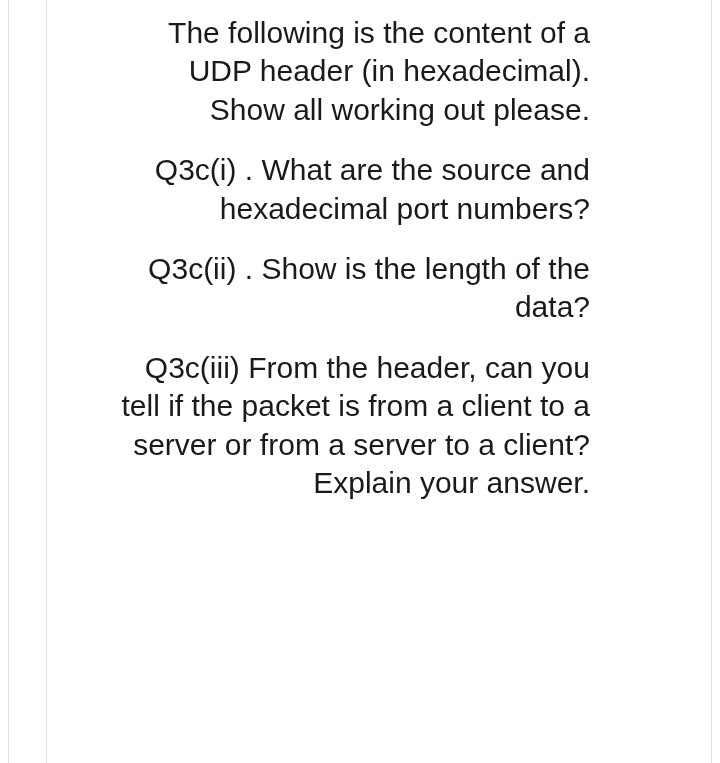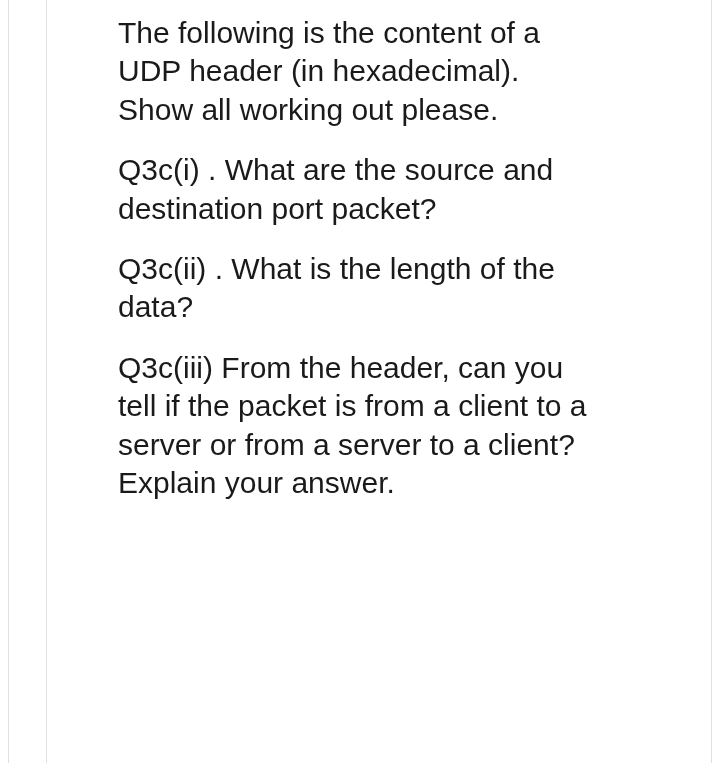--- a/index.html
+++ b/index.html
@@ -47,32 +47,33 @@
     left: 118px;
     right: 130px;
     top: 14px;
     font-size: 30px;
     line-height: 1.28;
     font-weight: 400;
     letter-spacing: 0px;
   }
   .content p {
     margin: 0 0 22px 0;
+    text-align: right;
   }
   .content p:last-child {
     margin-bottom: 16px;
   }
 </style>
 </head>
 <body>
 
 <div class="page">
   <div class="rule-left-1"></div>
   <div class="rule-left-2"></div>
   <div class="rule-right"></div>
 
   <div class="content">
     <p>The following is the content of a UDP header (in hexadecimal). Show all working out please.</p>
-    <p>Q3c(i) . What are the source and destination port packet?</p>
-    <p>Q3c(ii) . What is the length of the data?</p>
+    <p>Q3c(i) . What are the source and hexadecimal port numbers?</p>
+    <p>Q3c(ii) . Show is the length of the data?</p>
     <p>Q3c(iii) From the header, can you tell if the packet is from a client to a server or from a server to a client? Explain your answer.</p>
   </div>
 </div>
 
 </body></html>

